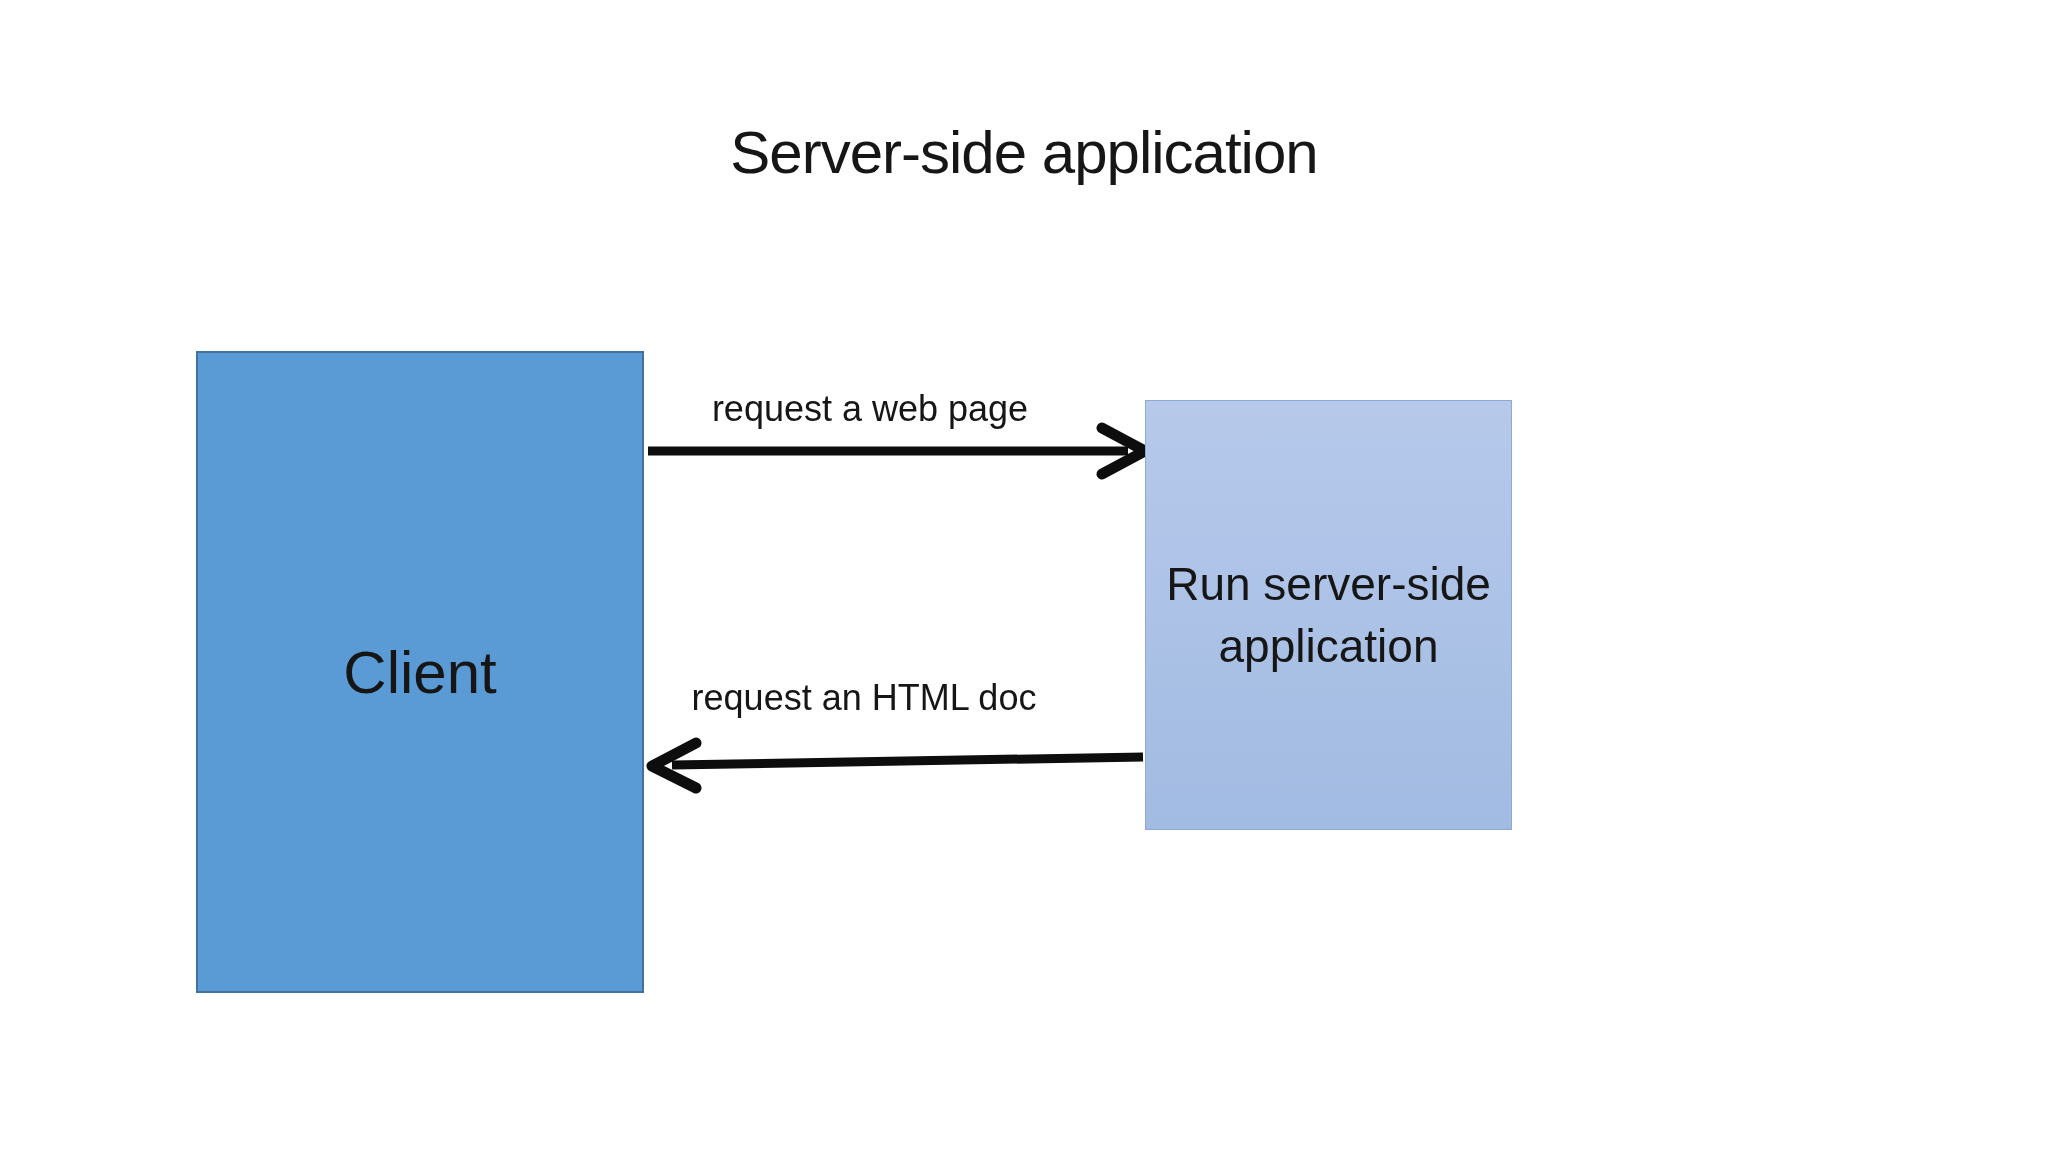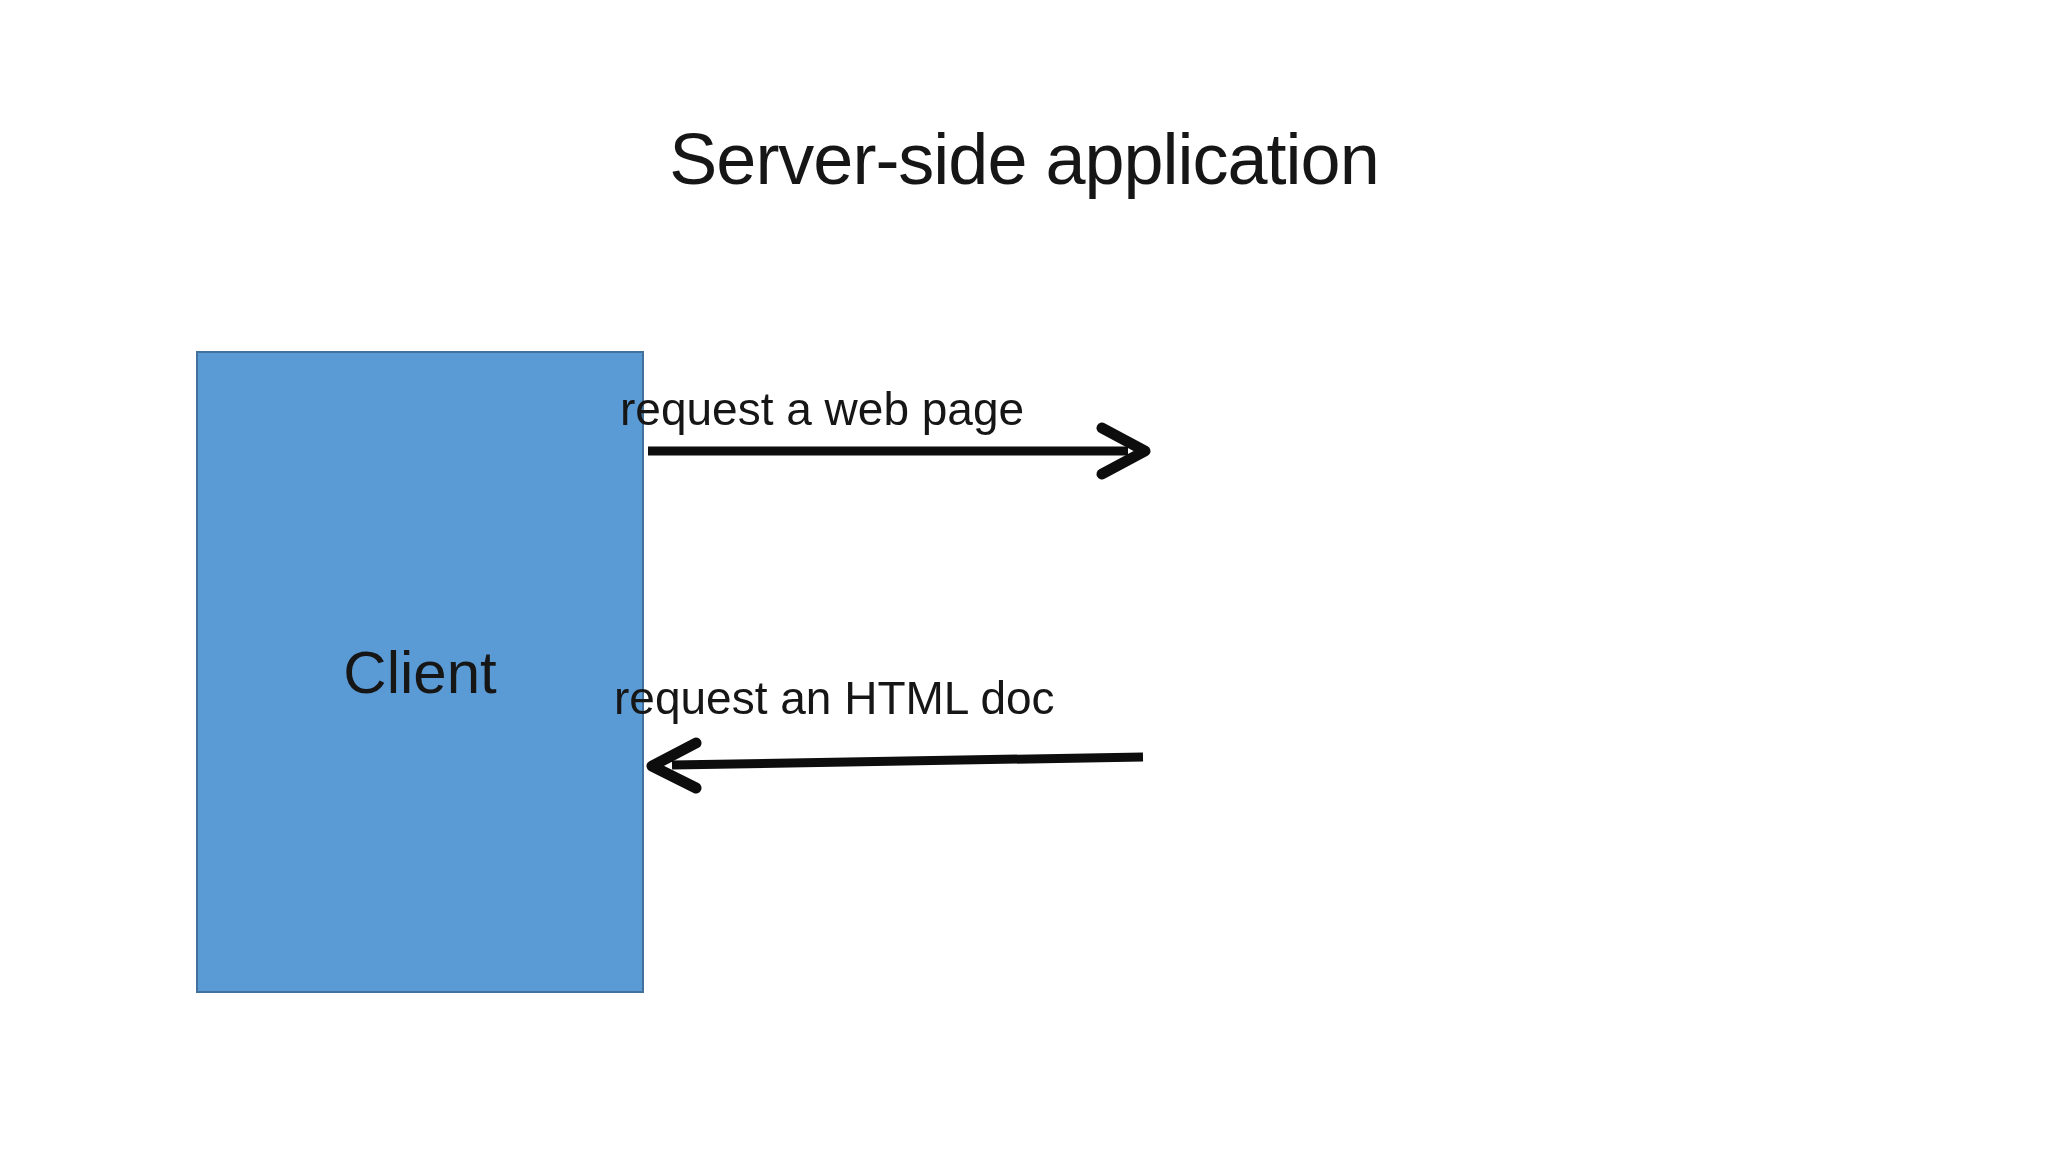--- a/index.html
+++ b/index.html
@@ -22,21 +22,21 @@
     height: 1152px;
     overflow: hidden;
     background: var(--background);
   }
 
   .title {
     position: absolute;
     left: 0; right: 0;
     top: 118px;
     text-align: center;
-    font-size: 72px;
+    font-size: 60px;
     font-weight: 300;
     letter-spacing: -1px;
     color: var(--text-color);
   }
 
   .box {
     position: absolute;
     background: var(--box-fill);
     border: 2px solid var(--box-border);
     display: flex;
@@ -85,42 +85,46 @@
     stroke: var(--arrow-color);
     stroke-width: 11;
     fill: none;
     stroke-linecap: round;
     stroke-linejoin: round;
   }
 
   .arrow-label {
     position: absolute;
     width: 500px;
-    text-align: left;
-    font-size: 46px;
+    text-align: center;
+    font-size: 36px;
     line-height: 44px;
     color: var(--text-color);
     white-space: nowrap;
     z-index: 4;
   }
   .label-request { left: 620px; top: 387px; }
   .label-return  { left: 614px; top: 676px; }
 </style>
 </head>
 <body>
 
 <div class="canvas">
 
   <h1 class="title">Server-side application</h1>
 
   <div class="box box-client">
     <span class="box-label">Client</span>
   </div>
 
 
+  <div class="box-process">
+    <div class="process-line">Run server-side</div>
+    <div class="process-line">application</div>
+  </div>
 
   <svg class="arrows-layer" viewBox="0 0 2048 1152" xmlns="http://www.w3.org/2000/svg">
     <g>
       <line class="arrow-shaft" x1="648" y1="451" x2="1128" y2="451"></line>
       <polyline class="arrow-head" points="1102,428 1145,451 1102,474"></polyline>
     </g>
     <g>
       <line class="arrow-shaft" x1="1143" y1="757" x2="672" y2="765"></line>
       <polyline class="arrow-head" points="696,743 652,766 696,788"></polyline>
     </g>

